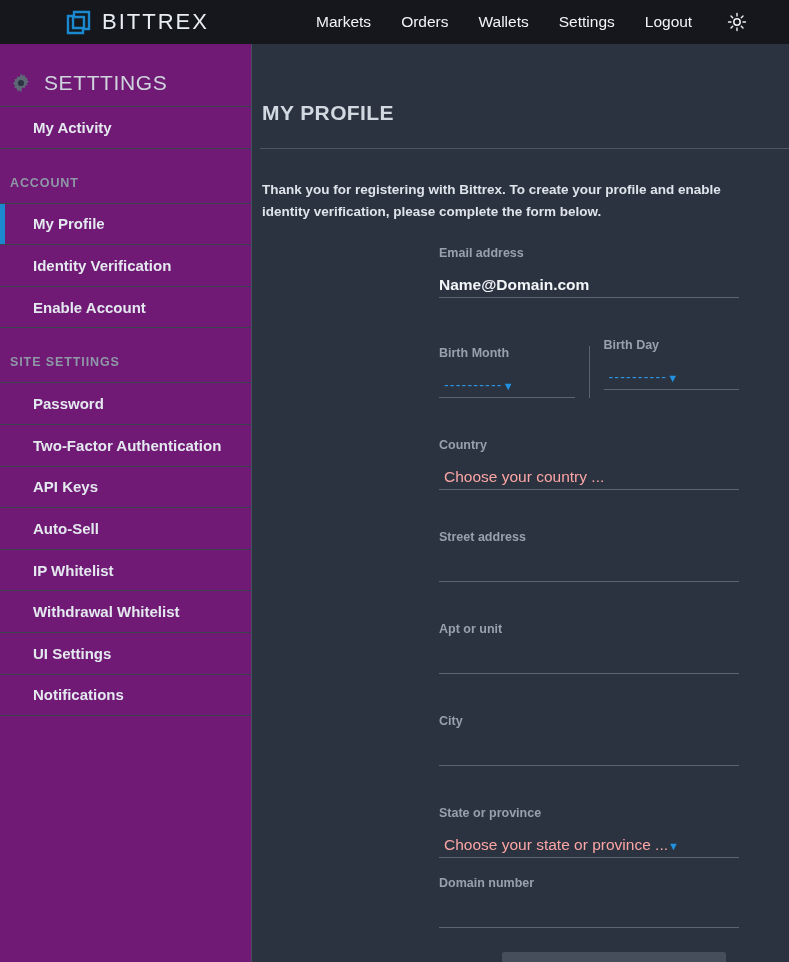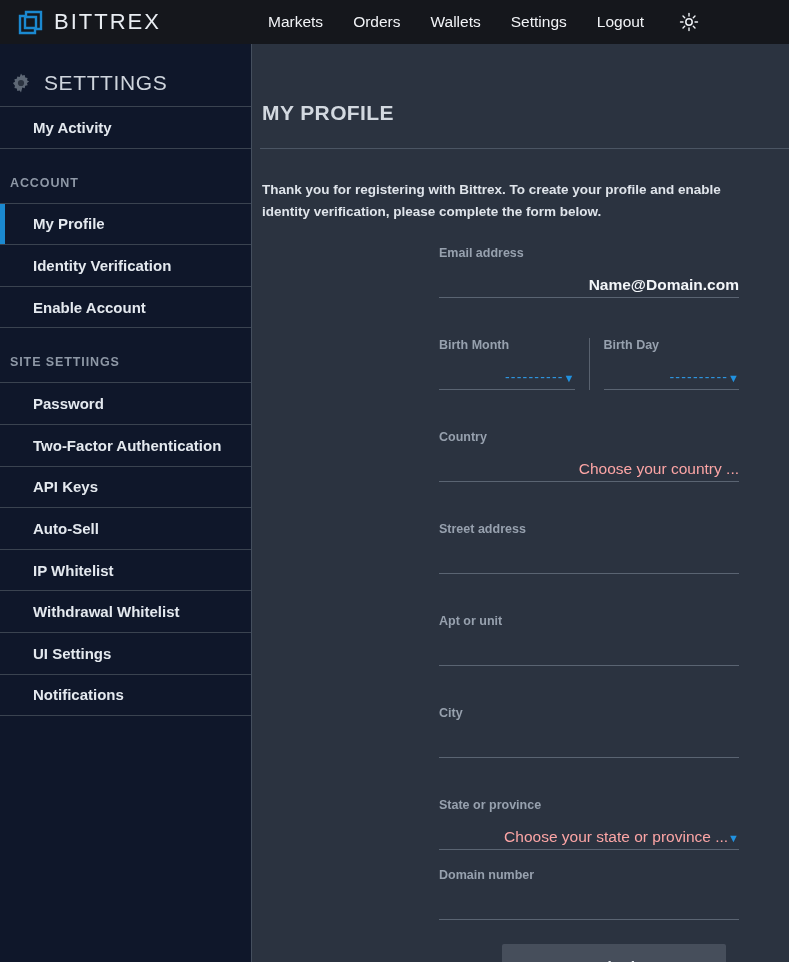--- a/index.html
+++ b/index.html
@@ -19,20 +19,21 @@
     display: flex;
     align-items: center;
     position: relative;
   }
   .brand {
     display: flex;
     align-items: center;
     gap: 10px;
     padding-left: 17px;
     width: 252px;
+    margin-left: 48px;
   }
   .logo-mark { width: 27px; height: 27px; display: block; }
   .brand-text {
     color: #e9edf2;
     font-size: 22px;
     letter-spacing: 2.0px;
     font-weight: 400;
     font-family: "Liberation Sans", sans-serif;
   }
   .nav {
@@ -58,21 +59,21 @@
     justify-content: center;
   }
 
   
   .shell { display: flex; height: 918px; }
 
   
   .sidebar {
     width: 252px;
     min-width: 252px;
-    background: #0f172a;
+    background: #701a75;
     border-right: 1px solid #454f5e;
     position: relative;
   }
   .settings-head {
     display: flex;
     align-items: center;
     gap: 12px;
     padding: 16px 0 0 10px;
     height: 62px;
   }
@@ -148,21 +149,21 @@
     font-size: 12.5px;
     font-weight: 700;
     padding-bottom: 8px;
     display: block;
   }
   .f-line {
     border-bottom: 1px solid #5a6472;
     min-height: 30px;
     display: flex;
     align-items: flex-end;
-    justify-content: flex-end;
+    justify-content: flex-start;
   }
   .f-value {
     color: #f3f6f9;
     font-size: 15.5px;
     font-weight: 700;
     padding-bottom: 3px;
   }
   .f-placeholder {
     color: #fca5a5;
     font-size: 15.5px;
@@ -181,21 +182,21 @@
     font-size: 11px;
     padding-bottom: 5px;
     line-height: 1;
   }
   .spacer-18 { height: 18px; }
   .spacer-40 { height: 40px; }
 
   
   .date-row { display: flex; }
   .date-col { flex: 1; }
-  .date-col.left { padding-right: 14px; border-right: 1px solid #59626f; }
+  .date-col.left { padding-right: 14px; border-right: 1px solid #59626f; margin-top: 8px; }
   .date-col.right { padding-left: 14px; }
 
   .submit-wrap {
     display: flex;
     justify-content: flex-end;
     padding: 24px 13px 0 0;
   }
   .submit-btn {
     width: 224px;
     height: 46px;

